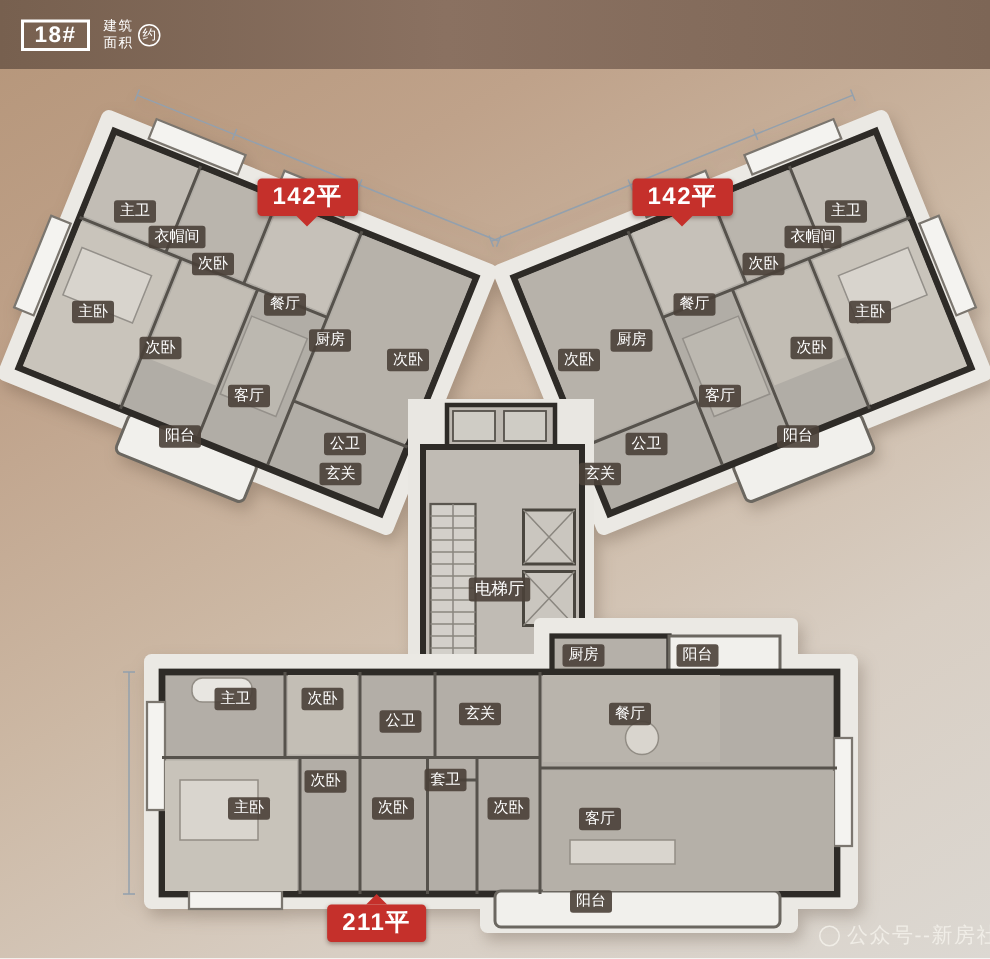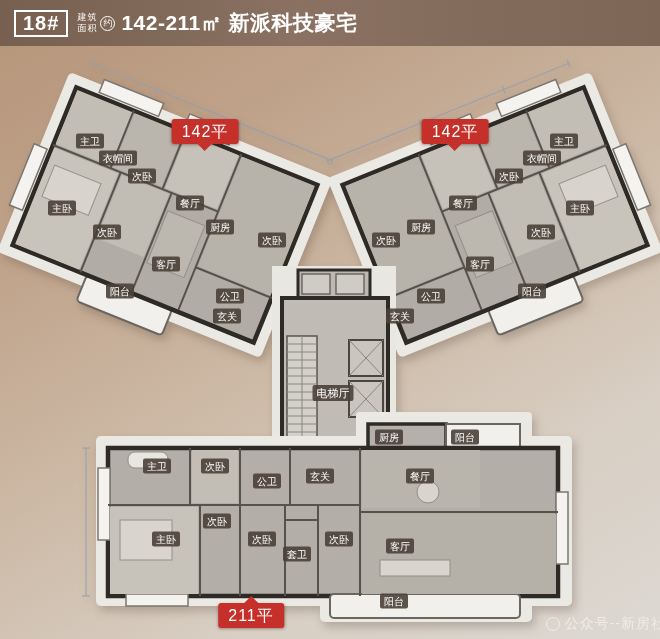--- a/index.html
+++ b/index.html
@@ -5,33 +5,33 @@
   * { margin:0; padding:0; box-sizing:border-box; }
   html,body { width:660px; height:639px; overflow:hidden;
     font-family:"Liberation Sans","DejaVu Sans",sans-serif; }
   .stage { position:relative; width:660px; height:639px; overflow:hidden;
     background:linear-gradient(150deg,#b59579 0%,#bfa28a 25%,#ccb8a4 50%,#d8cec3 75%,#dcd8d2 100%); }
 
   
   .hdr { position:absolute; top:0; left:0; right:0; height:46px; z-index:5;
     background:linear-gradient(90deg,#77604f,#8a7161 45%,#7d6656);
     display:flex; align-items:center; padding:0 14px; color:#fff; }
-  .bno { border:2px solid #fff; padding:0 7px; font-weight:bold; font-size:20px; letter-spacing:1px; }
+  .bno { border:2px solid #fff; padding:0 7px; font-weight:bold; font-size:15px; letter-spacing:1px; }
   .area-prefix { display:flex; flex-direction:column; font-size:9px; line-height:1.25; margin-left:9px; letter-spacing:1px; }
   .approx { width:15px; height:15px; border:1px solid #fff; border-radius:50%; font-size:9px;
     display:flex; align-items:center; justify-content:center; margin:0 6px 0 3px; flex:none; }
   .title { font-size:21px; font-weight:bold; letter-spacing:.5px; white-space:nowrap; }
 
   
   svg.plan { position:absolute; top:0; left:0; z-index:1;
     filter:drop-shadow(3px 5px 5px rgba(80,60,45,.28)); }
 
   
   .badge { position:absolute; transform:translateX(-50%); z-index:4;
-    background:#c5302b; color:#fff; font-weight:normal; font-size:16px; line-height:25px;
+    background:#c5302b; color:#fff; font-weight:bold; font-size:16px; line-height:25px;
     padding:0 10px; border-radius:3px; letter-spacing:1px;
     box-shadow:0 1px 3px rgba(60,30,20,.4); white-space:nowrap; }
   .badge::after { content:""; position:absolute; left:50%; transform:translateX(-50%);
     border:7px solid transparent; }
   .badge-down::after { top:100%; border-top-color:#c5302b; border-bottom-width:0; }
   .badge-up::after { bottom:100%; border-bottom-color:#c5302b; border-top-width:0; }
 
   
   .rl { position:absolute; transform:translate(-50%,-50%); z-index:3;
     background:rgba(74,64,56,.9); color:#fff; font-size:10px; line-height:1;
@@ -48,21 +48,20 @@
 
 <div class="stage">
 
   <header class="hdr">
     <div class="bno">18#</div>
     <div class="area-prefix">
       <span>建筑</span>
       <span>面积</span>
     </div>
     <div class="approx">约</div>
-    <h1 class="title">142-211㎡ 新派科技豪宅</h1>
   </header>
 
   <svg class="plan" width="660" height="639" viewBox="0 0 660 639">
 
     <g transform="rotate(22 165 215)">
       <rect x="23" y="118" width="284" height="194" rx="5" fill="#ebe9e4"></rect>
       <rect x="58" y="112" width="64" height="14" fill="#f4f3f0" stroke="#7b766f" stroke-width="1.5"></rect>
       <rect x="150" y="112" width="48" height="14" fill="#f4f3f0" stroke="#7b766f" stroke-width="1.5"></rect>
       <rect x="17" y="198" width="14" height="66" fill="#f4f3f0" stroke="#7b766f" stroke-width="1.5"></rect>
       <rect x="115" y="300" width="92" height="28" rx="4" fill="#f1f0ec" stroke="#6b6760" stroke-width="2"></rect>
@@ -181,21 +180,21 @@
   <span class="rl" style="left:389px;top:437px">厨房</span>
   <span class="rl" style="left:465px;top:437px">阳台</span>
   <span class="rl" style="left:157px;top:466px">主卫</span>
   <span class="rl" style="left:215px;top:466px">次卧</span>
   <span class="rl" style="left:267px;top:481px">公卫</span>
   <span class="rl" style="left:320px;top:476px">玄关</span>
   <span class="rl" style="left:420px;top:476px">餐厅</span>
   <span class="rl" style="left:166px;top:539px">主卧</span>
   <span class="rl" style="left:217px;top:521px">次卧</span>
   <span class="rl" style="left:262px;top:539px">次卧</span>
-  <span class="rl" style="left:297px;top:554px">套卫</span>
+  <span class="rl" style="left:297px;top:520px">套卫</span>
   <span class="rl" style="left:339px;top:539px">次卧</span>
   <span class="rl" style="left:400px;top:546px">客厅</span>
   <span class="rl" style="left:394px;top:601px">阳台</span>
 
   <div class="wm">
     <span class="wm-icon"></span>
     <span>公众号--新房社</span>
   </div>
 
 </div>

